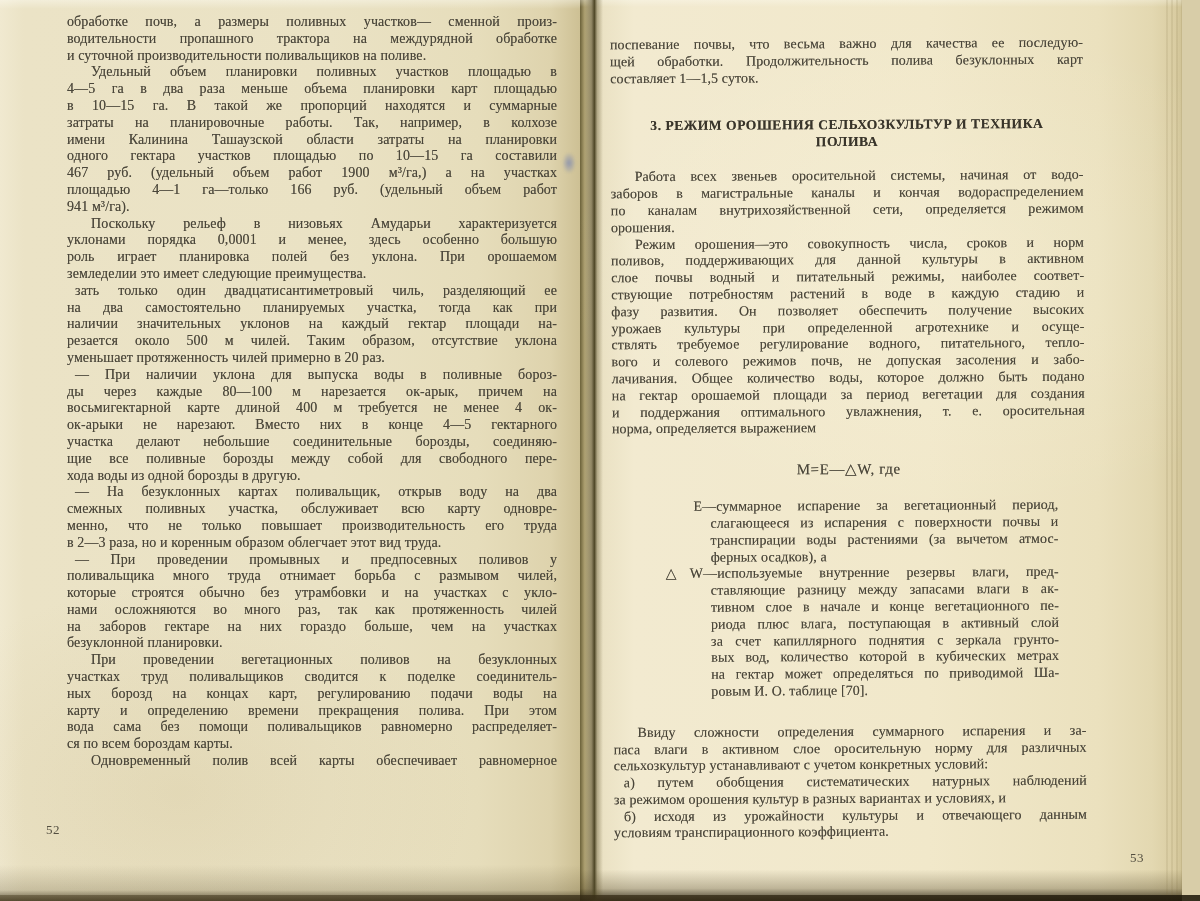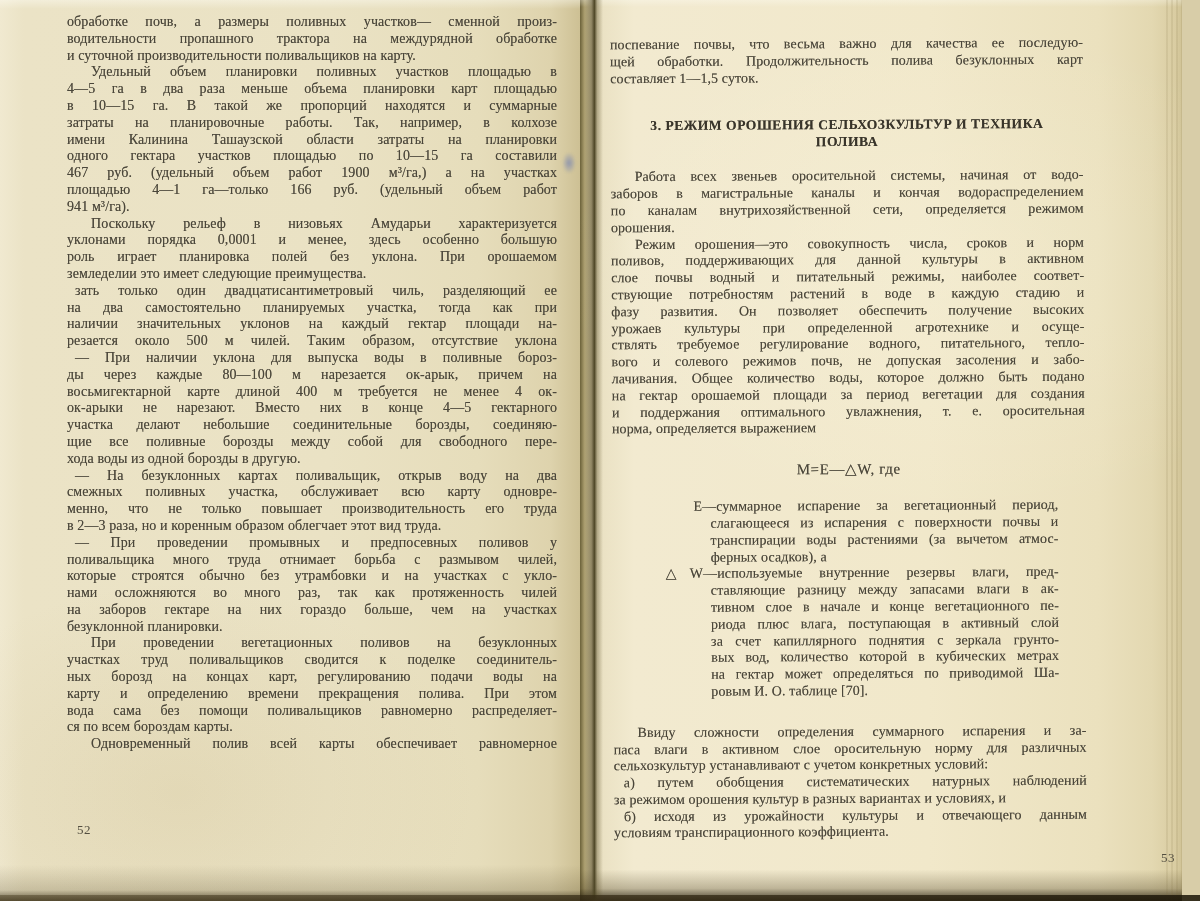--- a/index.html
+++ b/index.html
@@ -45,34 +45,34 @@
   .formula{margin:24px 0 20px;}
   .formula .line{height:17px;line-height:17px;font-size:15px;letter-spacing:.6px;
     text-align:center;text-align-last:center;}
   .formula .line.end{text-align-last:center;}
 
   .def-e .line,.def-dw .line{margin-left:98px;width:348px;}
   .def-e .line:first-child{margin-left:81px;width:365px;}
   .def-dw .line:first-child{margin-left:53px;width:393px;}
   .mt-lg{margin-top:24px;}
 
-  .pagenum{position:absolute;z-index:2;font-size:13px;color:#534e40;letter-spacing:.5px;margin-left:31px;}
+  .pagenum{position:absolute;z-index:2;font-size:13px;color:#534e40;letter-spacing:.5px;}
   .num-left{left:46px;top:822px;}
   .num-right{left:550px;top:850px;}
 </style>
 </head>
 <body>
 
 <div id="book">
   <div class="page page-left">
     <div class="text-col left-col">
         <div class="block para-cont">
           <div class="line">обработке почв, а размеры поливных участков— сменной произ-</div>
           <div class="line">водительности пропашного трактора на междурядной обработке</div>
-          <div class="line end">и суточной производительности поливальщиков на карту.</div>
+          <div class="line end">и суточной производительности поливальщиков на поливе.</div>
         </div>
         <div class="block para">
           <div class="line">Удельный объем планировки поливных участков площадью в</div>
           <div class="line">4—5 га в два раза меньше объема планировки карт площадью</div>
           <div class="line">в 10—15 га. В такой же пропорций находятся и суммарные</div>
           <div class="line">затраты на планировочные работы. Так, например, в колхозе</div>
           <div class="line">имени Калинина Ташаузской области затраты на планировки</div>
           <div class="line">одного гектара участков площадью по 10—15 га составили</div>
           <div class="line">467 руб. (удельный объем работ 1900 м³/га,) а на участках</div>
           <div class="line">площадью 4—1 га—только 166 руб. (удельный объем работ</div>
@@ -82,20 +82,21 @@
           <div class="line">Поскольку рельеф в низовьях Амударьи характеризуется</div>
           <div class="line">уклонами порядка 0,0001 и менее, здесь особенно большую</div>
           <div class="line">роль играет планировка полей без уклона. При орошаемом</div>
           <div class="line end">земледелии это имеет следующие преимущества.</div>
         </div>
         <div class="block para-dash">
           <div class="line">зать только один двадцатисантиметровый чиль, разделяющий ее</div>
           <div class="line">на два самостоятельно планируемых участка, тогда как при</div>
           <div class="line">наличии значительных уклонов на каждый гектар площади на-</div>
           <div class="line">резается около 500 м чилей. Таким образом, отсутствие уклона</div>
+          <div class="line end">уменьшает протяженность чилей примерно в 20 раз.</div>
         </div>
         <div class="block para-dash">
           <div class="line">— При наличии уклона для выпуска воды в поливные бороз-</div>
           <div class="line">ды через каждые 80—100 м нарезается ок-арык, причем на</div>
           <div class="line">восьмигектарной карте длиной 400 м требуется не менее 4 ок-</div>
           <div class="line">ок-арыки не нарезают. Вместо них в конце 4—5 гектарного</div>
           <div class="line">участка делают небольшие соединительные борозды, соединяю-</div>
           <div class="line">щие все поливные борозды между собой для свободного пере-</div>
           <div class="line end">хода воды из одной борозды в другую.</div>
         </div>

